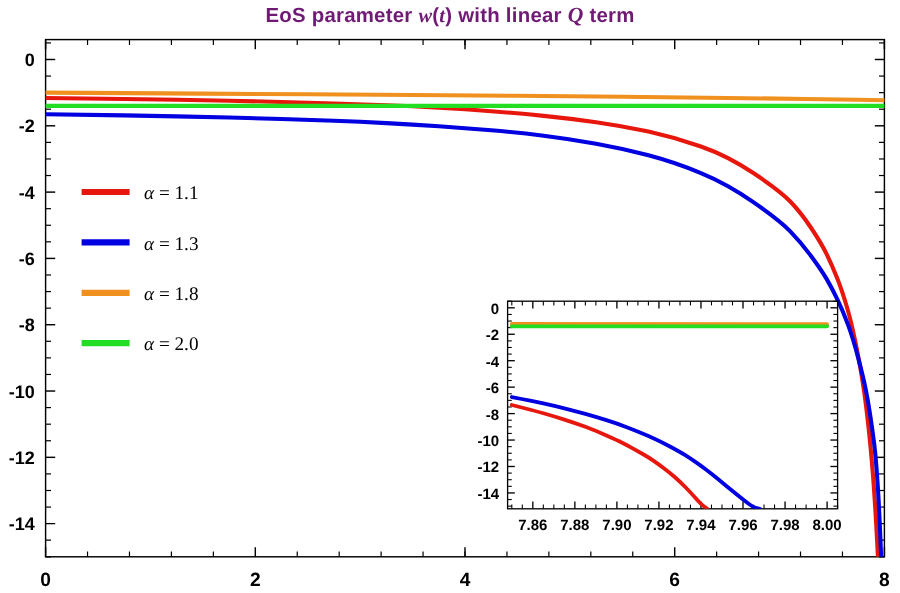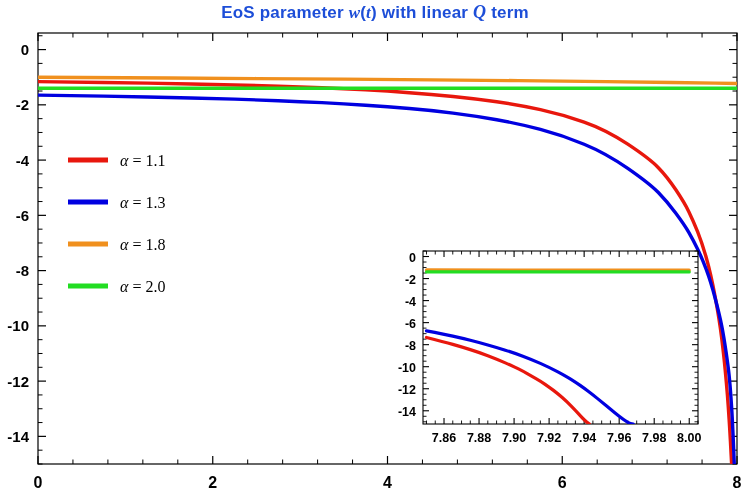--- a/index.html
+++ b/index.html
@@ -21,21 +21,21 @@
   }
   #chart-title {
     position: absolute;
     left: 0;
     top: 2px;
     width: 750px;
     text-align: center;
     font-family: "Liberation Sans", sans-serif;
     font-size: 17px;
     font-weight: bold;
-    color: #1d4ed8;
+    color: #701a75;
     letter-spacing: 0.2px;
     white-space: nowrap;
   }
   #chart-title .mathvar {
     font-family: "Liberation Serif", serif;
     font-style: italic;
     font-weight: bold;
   }
   #chart-title .mathq {
     font-family: "Liberation Serif", serif;

